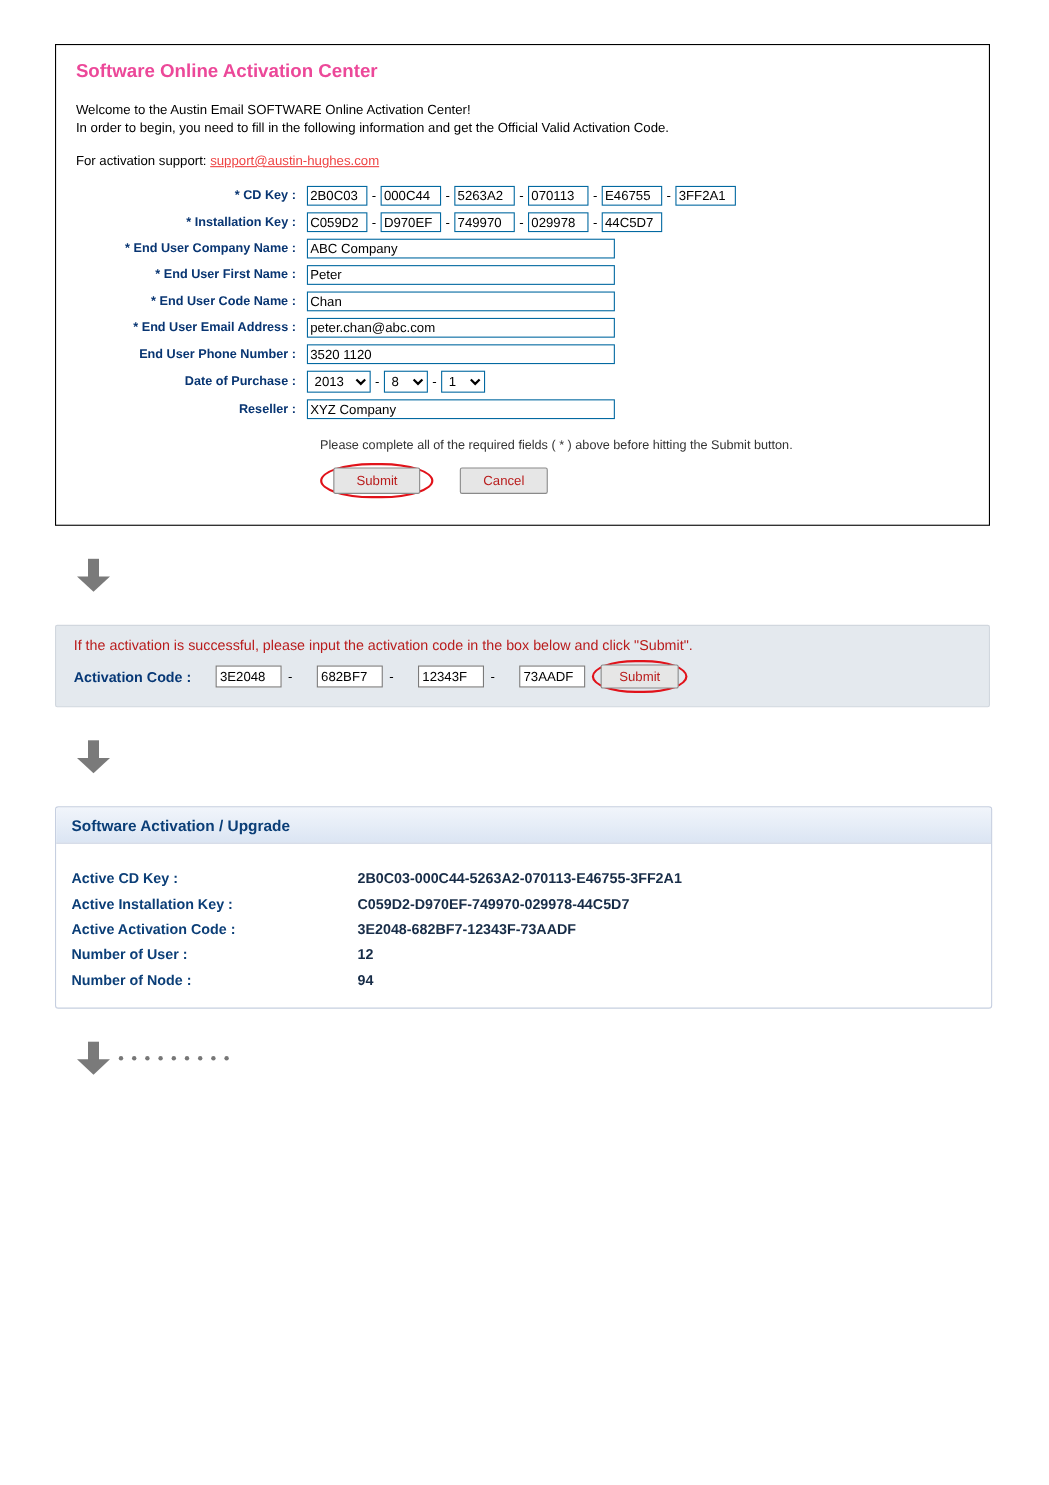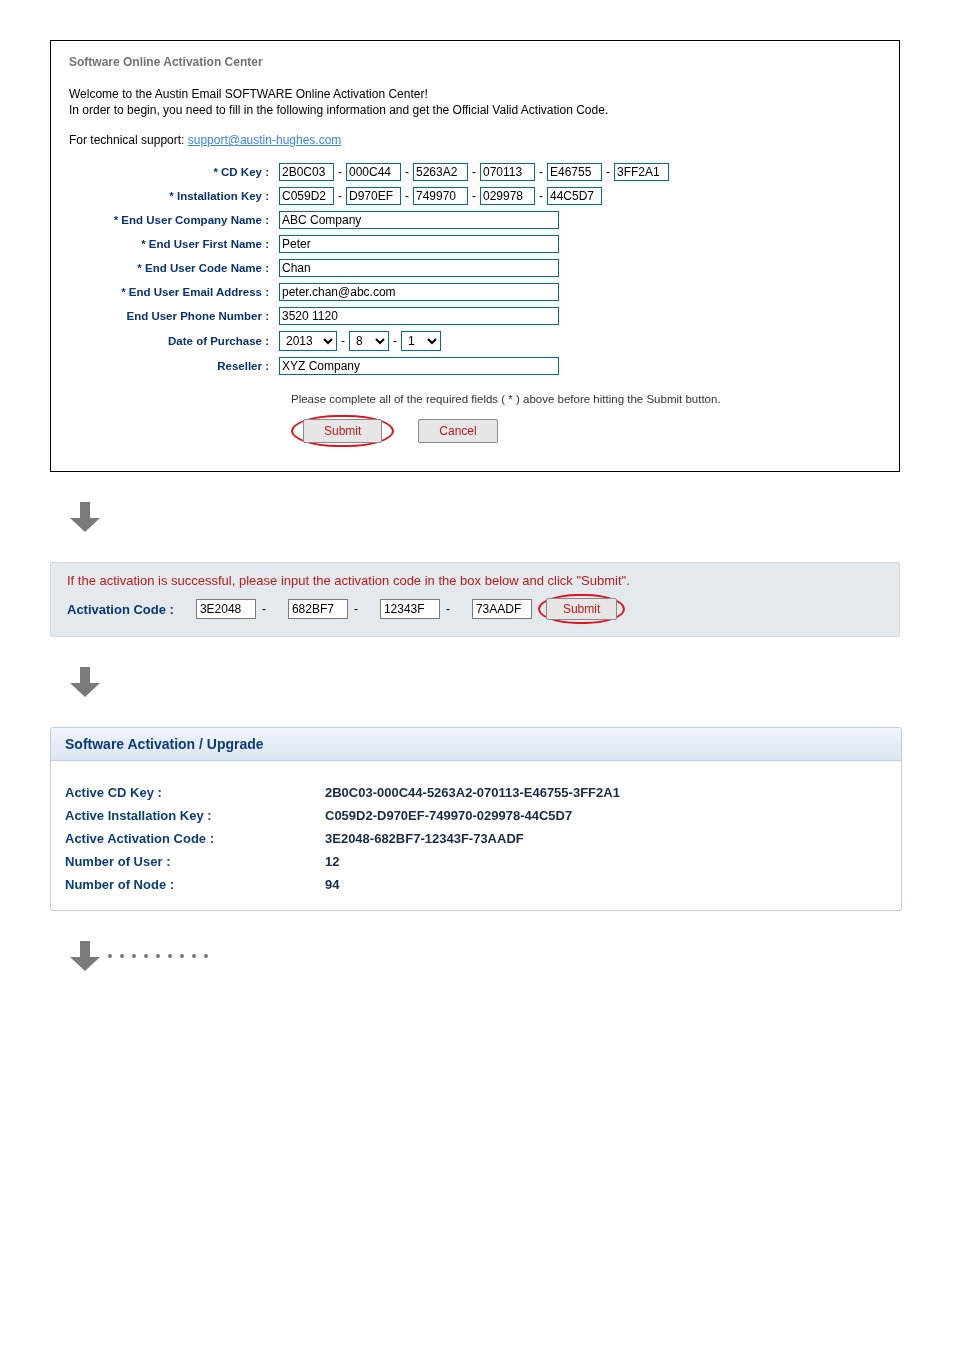--- a/index.html
+++ b/index.html
@@ -3,24 +3,24 @@
 <meta charset="utf-8">
 <style>
   html,body{margin:0;padding:0;background:#fff;font-family:Arial,Helvetica,sans-serif;font-size:12px;color:#000;}
   body{width:954px;padding:40px 0 0 0;box-sizing:border-box;}
 
   
   .panel-outer{
     width:850px;margin:0 0 0 50px;
     border:1px solid #000;padding:14px 18px 24px 18px;box-sizing:border-box;
   }
-  .panel-title{font-weight:bold;color:#737373;font-size:12px;margin-bottom:18px;}
+  .panel-title{font-weight:bold;color:#ec4899;font-size:17px;margin-bottom:18px;}
   .intro,.intro2,.support-line{font-size:12px;color:#000;margin:2px 0;}
   .support-line{margin-top:16px;margin-bottom:16px;}
-  .support-line a{color:#3b82f6;text-align:right;}
+  .support-line a{color:#ef4444;text-align:right;}
 
   .form-tbl{display:grid;grid-template-columns:210px 1fr;row-gap:6px;align-items:center;}
   .lbl{font-weight:bold;color:#083572;font-size:11.5px;text-align:right;padding-right:10px;}
   .val .seg, .val .txt, .val .sel{
     font-family:Arial;font-size:12px;
     border:1px solid #0369a1;background:#fff;padding:1px 2px;height:18px;box-sizing:border-box;
   }
   .val .seg{width:55px;}
   .val .txt.wide{width:280px;}
   .val .txt.phone{width:280px;}
@@ -82,21 +82,21 @@
   .panel3 .v{font-weight:bold;color:#172c47;font-size:13px;}
 </style>
 </head>
 <body>
 
 <div class="panel-outer">
   <div class="panel-title">Software Online Activation Center</div>
   <div class="intro">Welcome to the Austin Email SOFTWARE Online Activation Center!</div>
   <div class="intro2">In order to begin, you need to fill in the following information and get the Official Valid Activation Code.</div>
   <div class="support-line">
-    <span>For technical support: </span><a href="#">support@austin-hughes.com</a>
+    <span>For activation support: </span><a href="#">support@austin-hughes.com</a>
   </div>
 
   <div class="form-tbl">
     <div class="lbl">* CD Key :</div>
     <div class="val">
       <input class="seg" value="2B0C03" style=""><span class="sep">-</span><input class="seg" value="000C44" style=""><span class="sep">-</span><input class="seg" value="5263A2" style=""><span class="sep">-</span><input class="seg" value="070113" style=""><span class="sep">-</span><input class="seg" value="E46755" style=""><span class="sep">-</span><input class="seg" value="3FF2A1" style="">
     </div>
 
     <div class="lbl">* Installation Key :</div>
     <div class="val">

